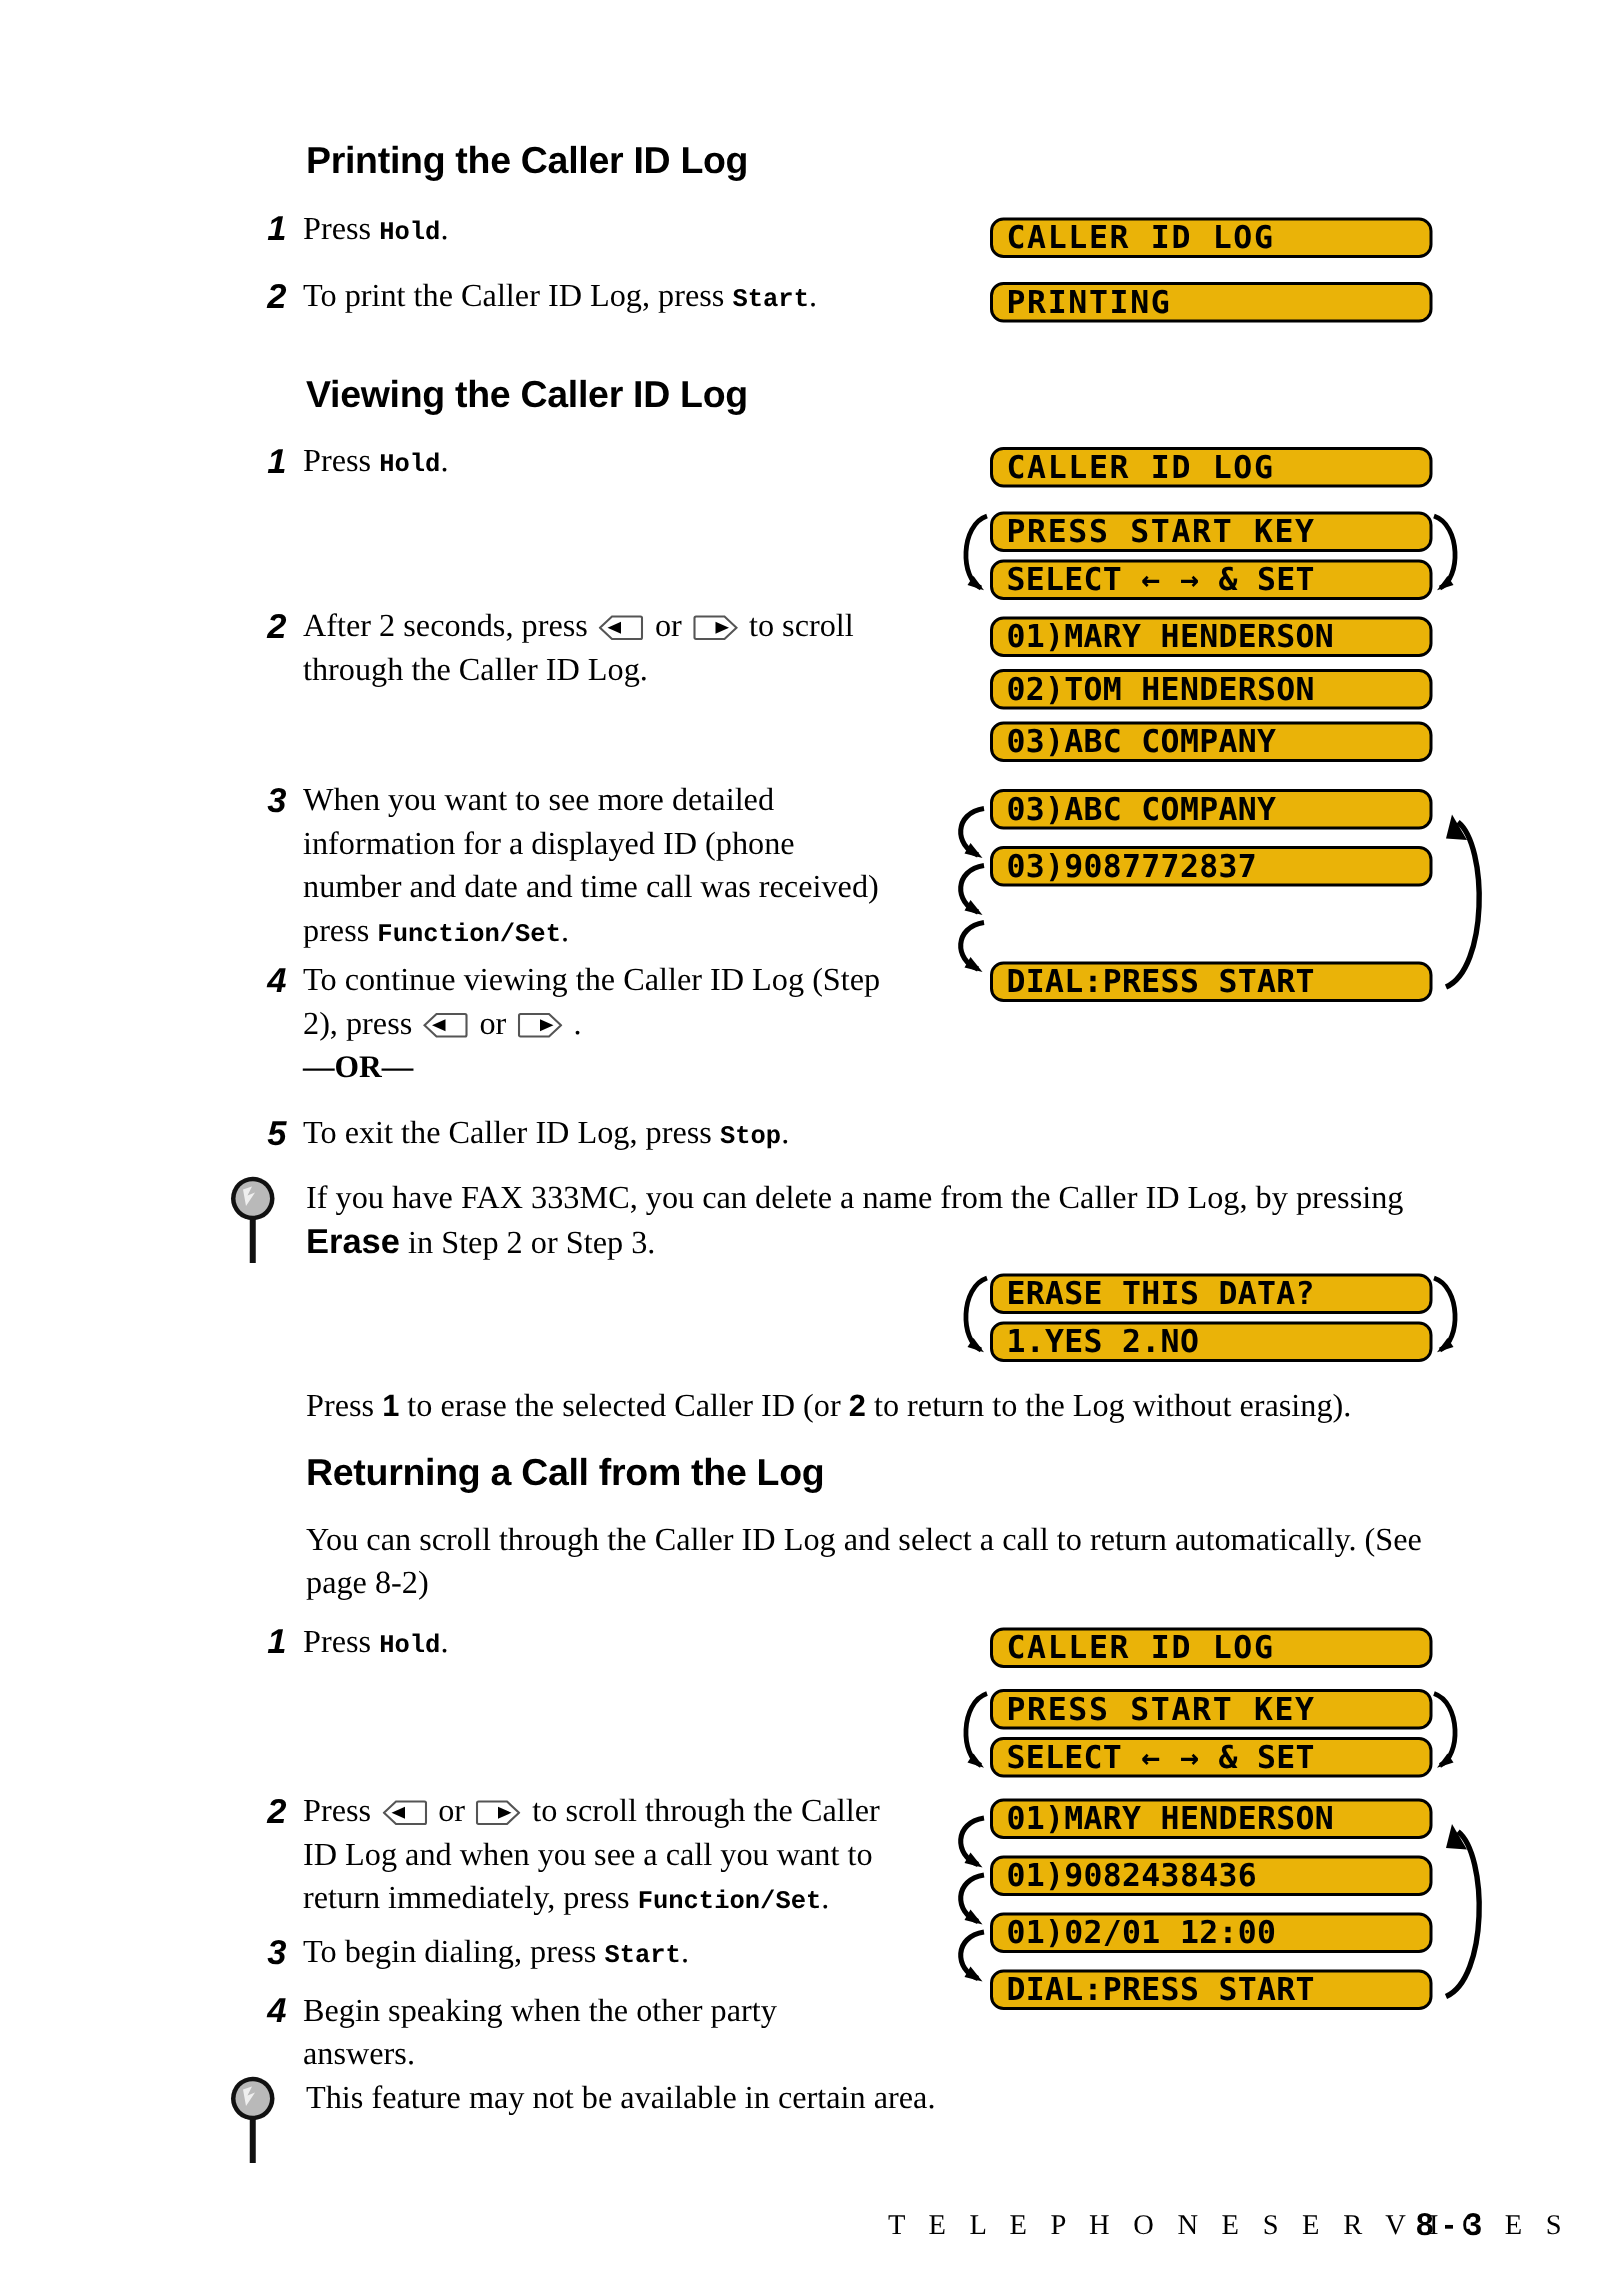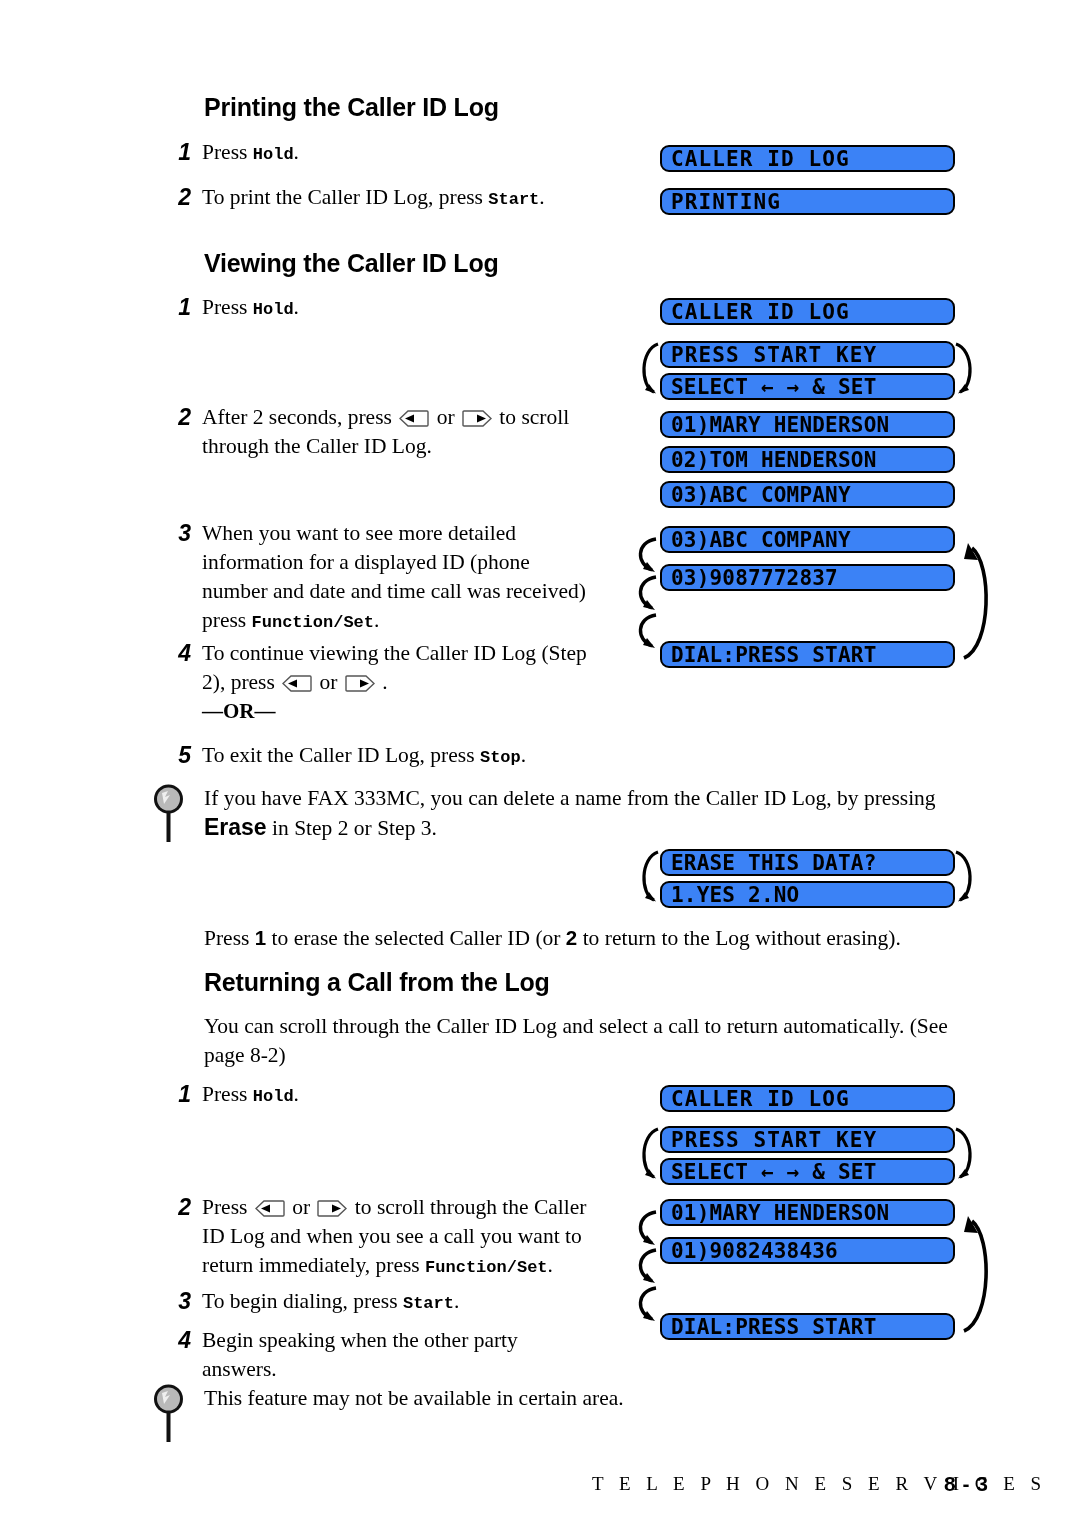--- a/index.html
+++ b/index.html
@@ -114,21 +114,21 @@
     font-size: 23px;
   }
 
   
   .lcd {
     position: absolute;
     height: 27px;
     border: 2.5px solid #000;
     border-radius: 9px;
     box-sizing: border-box;
-    background: #3b82f6;
+    background: #eab308;
   }
   .lcd span {
     position: absolute;
     left: 9px;
     top: 50%;
     transform: translateY(-50%);
     font-family: "DejaVu Sans Mono", "Liberation Mono", monospace;
     font-size: 21px;
     font-weight: bold;
     letter-spacing: 1.1px;
@@ -390,20 +390,23 @@
       <path d="M8 53.5 L19 50 L15 44 Z" fill="#000"></path>
     </svg>
   </div>
 
   <div class="lcd narrow" style="left:660px; top:1199px; width:295px;">
     <span>01)MARY HENDERSON</span>
   </div>
   <div class="lcd narrow" style="left:660px; top:1237px; width:295px;">
     <span>01)9082438436</span>
   </div>
+  <div class="lcd narrow" style="left:660px; top:1275px; width:295px;">
+    <span>01)02/01 12:00</span>
+  </div>
   <div class="lcd narrow" style="left:660px; top:1313px; width:295px;">
     <span>DIAL:PRESS START</span>
   </div>
 
   <div class="arc" style="left:626px; top:1209px;">
     <svg width="38" height="42" viewBox="0 0 38 42">
       <path d="M30 3 C10 6, 10 28, 26 34" fill="none" stroke="#000" stroke-width="3.4"></path>
       <path d="M29 36 L17 33 L21 26 Z" fill="#000"></path>
     </svg>
   </div>

